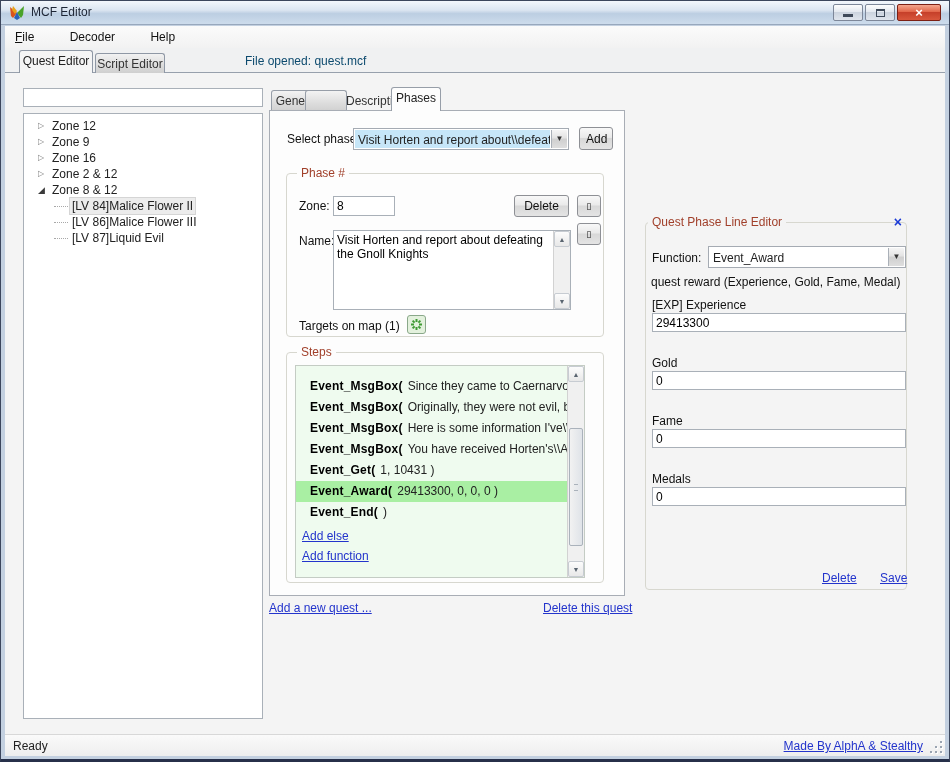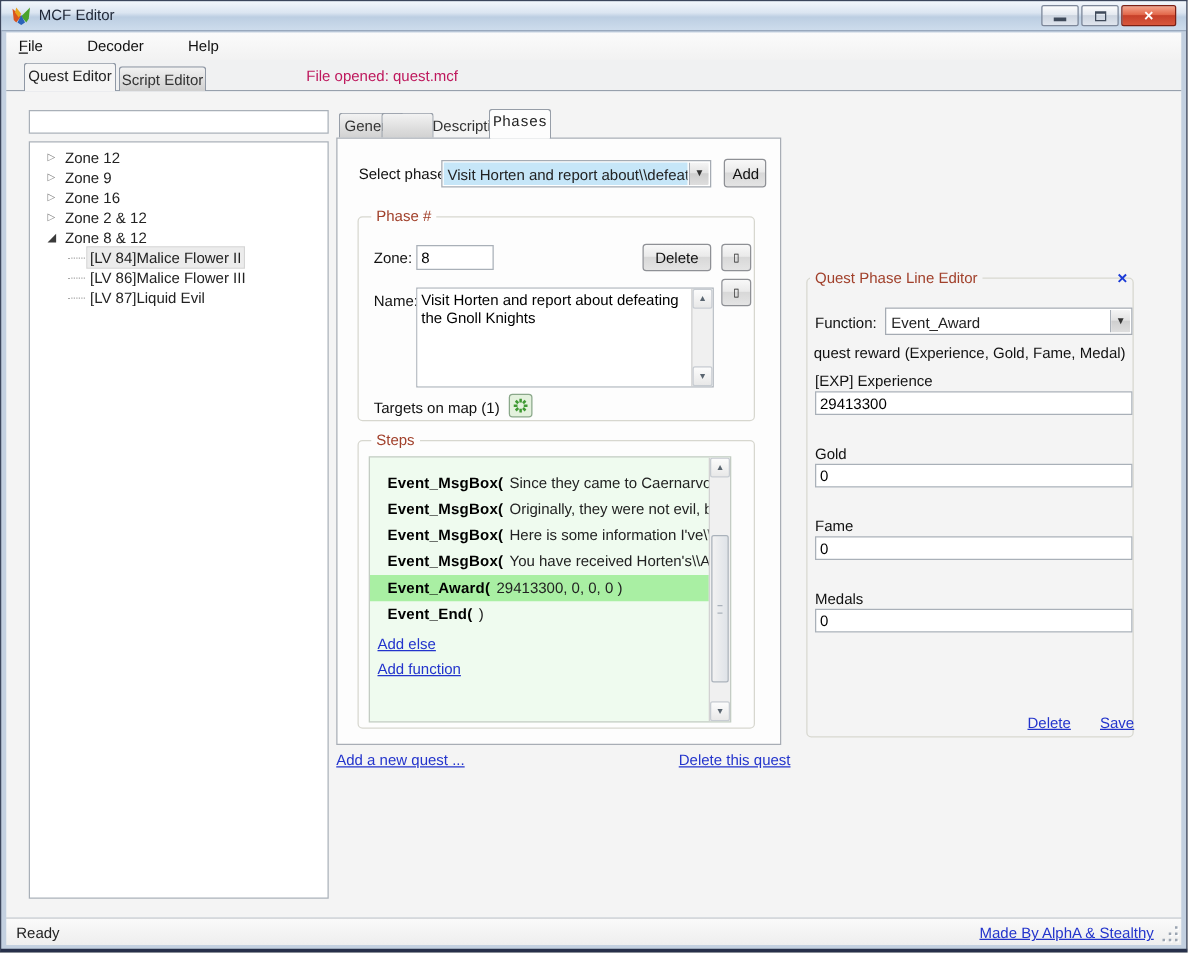--- a/index.html
+++ b/index.html
@@ -30,21 +30,21 @@
     background:linear-gradient(#fbfbfb,#f2f2f2);}
   .menu-item{display:inline-block;padding:4px 10px 3px;color:#111;}
   .menu-item.accel::first-letter{text-decoration:underline;}
   .tabstrip{position:absolute;left:4px;top:47px;right:4px;height:25px;background:#f0f1f2;}
   .tabstrip .rule{position:absolute;left:0;right:0;bottom:0;height:1px;background:#97a0ac;}
   .otab{position:absolute;border:1px solid #8f98a5;border-bottom:none;border-radius:3px 3px 0 0;
     text-align:center;padding-top:3px;}
   .otab.active{left:14px;top:2px;width:74px;height:23px;background:#f5f5f5;z-index:3;}
   .otab.inactive{left:90px;top:5px;width:70px;height:20px;
     background:linear-gradient(#f2f2f2,#dcdcdc 60%,#cfcfcf);color:#333;z-index:1;}
-  .file-opened{position:absolute;left:240px;top:6px;color:#be185d;}
+  .file-opened{position:absolute;left:240px;top:6px;color:#0c4a6e;}
   .page{position:absolute;left:4px;top:72px;right:4px;bottom:25px;background:#f4f4f4;}
   .statusbar{position:absolute;left:4px;right:4px;bottom:3px;height:22px;
     background:linear-gradient(#fafafa,#eeeeee);border-top:1px solid #d8d8d8;}
   .status-left{position:absolute;left:8px;top:4px;color:#222;}
   .status-right{position:absolute;right:22px;top:4px;}
   .grip{position:absolute;right:3px;bottom:3px;width:12px;height:12px;}
   .grip i{position:absolute;width:2px;height:2px;background:#9aa4b1;box-shadow:1px 1px 0 #fff;}
   .grip .g1{right:0;bottom:0;} .grip .g2{right:0;bottom:5px;} .grip .g3{right:5px;bottom:0;}
   .grip .g4{right:0;bottom:10px;} .grip .g5{right:5px;bottom:5px;} .grip .g6{right:10px;bottom:0;}
   a.link{color:#2334cc;text-decoration:underline;cursor:pointer;}
@@ -60,21 +60,21 @@
   .trow.child .dot{position:absolute;left:30px;top:8px;width:14px;border-top:1px dotted #a8a8a8;}
   .trow.child .tlabel{left:48px;}
   .trow.selected .tlabel{background:#ececec;outline:1px solid #d5d5d5;padding:0 2px;margin-left:-2px;}
   
   .itab{position:absolute;border:1px solid #979ea8;border-bottom:none;border-radius:3px 3px 0 0;
     text-align:center;padding-top:3px;z-index:1;}
   .itab.inactive{background:linear-gradient(#f3f3f3,#ddd 60%,#d0d0d0);color:#333;height:21px;}
   .itab.active{background:#fdfdfd;z-index:3;height:24px;}
   .it-general{left:270px;top:89px;width:52px;}
   .it-desc{left:304px;top:89px;width:40px;padding-left:40px;}
-  .it-phases{left:390px;top:86px;width:50px;font-family:Liberation Mono, monospace;}
+  .it-phases{left:390px;top:86px;width:50px;}
   .phases-page{position:absolute;left:268px;top:109px;width:356px;height:486px;
     background:#fdfdfd;border:1px solid #a8adb5;z-index:2;}
   
   .btn{border:1px solid #8e9095;border-radius:3px;font:inherit;color:#111;text-align:center;
     background:linear-gradient(#f8f8f8,#eaeaea 45%,#d8d8d8 50%,#e4e4e4);cursor:default;}
   .combo{position:absolute;border:1px solid #a5abb3;background:#fff;height:22px;}
   .combo .ctext{position:absolute;left:1px;top:1px;bottom:1px;right:18px;padding:3px 3px 0;
     white-space:nowrap;overflow:hidden;}
   .combo .ctext.sel{background:#c6e6f8;}
   .combo .cbtn{position:absolute;right:1px;top:1px;bottom:1px;width:16px;
@@ -239,20 +239,23 @@
         </div>
         <div class="srow">
           <span class="fn">Event_MsgBox(</span><span class="args">Originally, they were not evil, but\\si</span>
         </div>
         <div class="srow">
           <span class="fn">Event_MsgBox(</span><span class="args">Here is some information I've\\comp</span>
         </div>
         <div class="srow">
           <span class="fn">Event_MsgBox(</span><span class="args">You have received Horten's\\Adver</span>
         </div>
+        <div class="srow">
+          <span class="fn">Event_Get(</span><span class="args">1,  10431  )</span>
+        </div>
         <div class="srow hl">
           <span class="fn">Event_Award(</span><span class="args">29413300,  0,  0,  0  )</span>
         </div>
         <div class="srow">
           <span class="fn">Event_End(</span><span class="args">)</span>
         </div>
         <a class="link slink">Add else</a>
         <a class="link slink">Add function</a>
         <div class="vscroll">
           <div class="sbtn up">▲</div>

